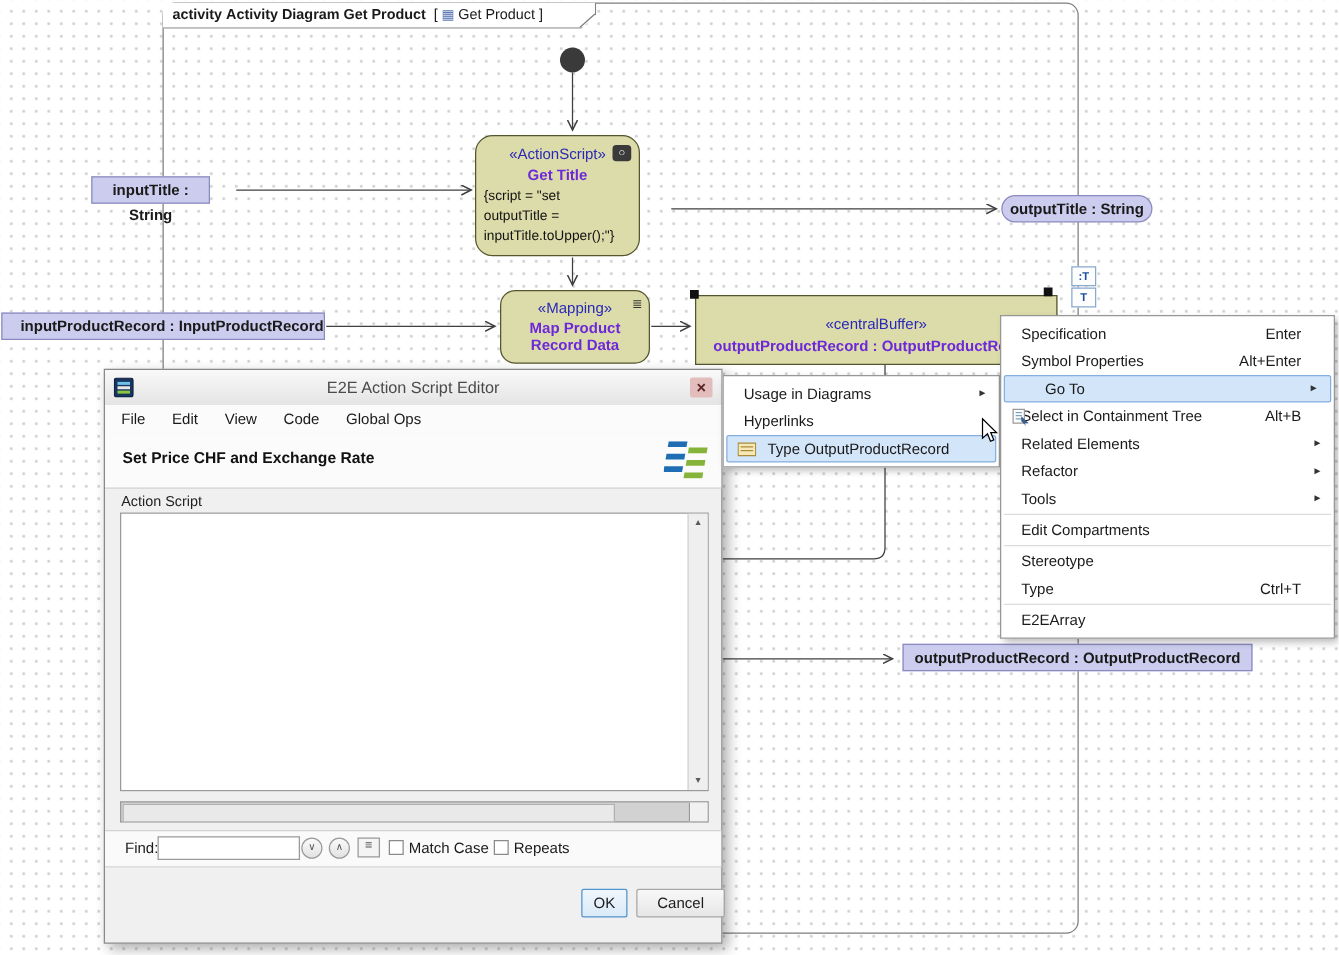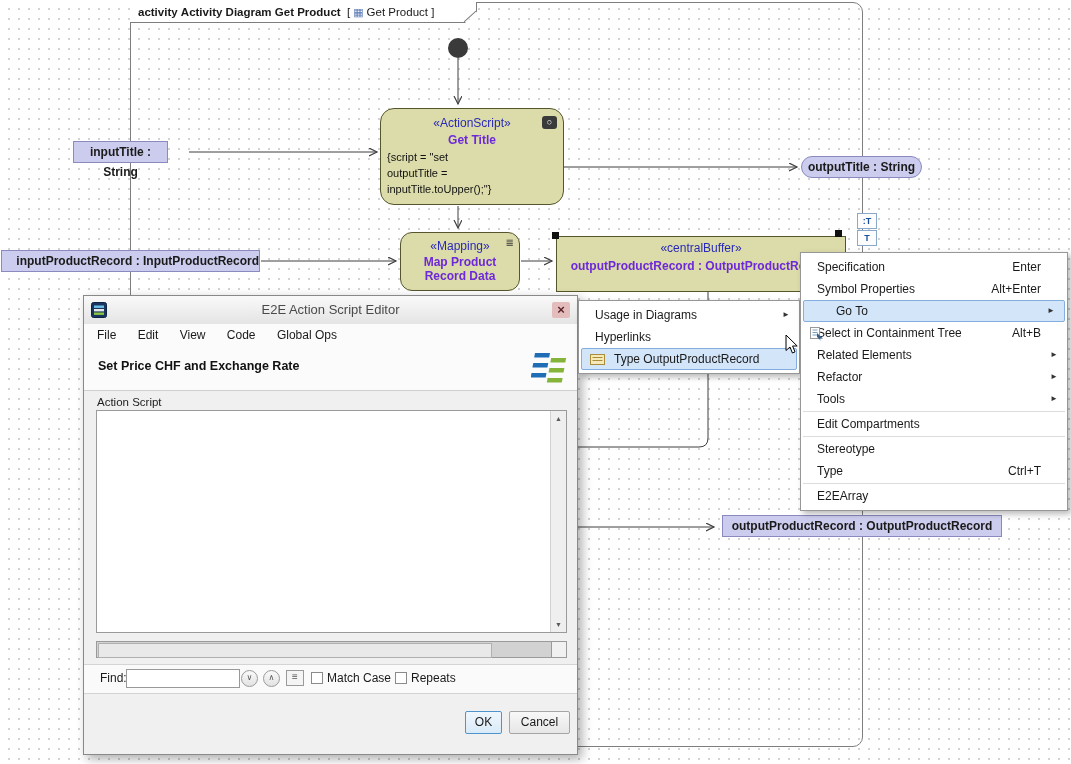--- a/index.html
+++ b/index.html
@@ -64,21 +64,21 @@
   .findrow .flabel{position:absolute;left:16px;top:6px;font-size:12px;}
   .findinput{position:absolute;left:42px;top:4px;width:106px;height:17px;border:1px solid #999;background:#fff;font-size:12px;padding:0 3px;box-sizing:content-box;}
   .circlebtn{position:absolute;top:5px;width:15px;height:15px;border:1px solid #9a9a9a;border-radius:50%;
     background:linear-gradient(#fafafa,#e2e2e2);color:#555;font-size:8px;line-height:13px;text-align:center;}
   .listbtn{position:absolute;left:202px;top:5px;width:16px;height:14px;border:1px solid #9a9a9a;background:#f4f4f4;
     color:#555;font-size:10px;line-height:12px;text-align:center;}
   .cbx{position:absolute;top:7px;width:12px;height:12px;border:1px solid #8a8a8a;background:#fff;box-sizing:border-box;}
   .cbl{position:absolute;top:6px;font-size:12px;}
   .btn{position:absolute;top:415px;height:23px;font-size:12px;line-height:21px;text-align:center;box-sizing:border-box;border-radius:2px;}
   .btn.ok{left:381px;width:37px;border:1px solid #4f94cd;background:linear-gradient(#f0f7fd,#d9eaf8);}
-  .btn.cancel{left:425px;width:61px;border:1px solid #a6a6a6;background:linear-gradient(#f8f8f8,#e6e6e6);}
+  .btn.cancel{left:425px;width:71px;border:1px solid #a6a6a6;background:linear-gradient(#f8f8f8,#e6e6e6);}
   .fh-cut{position:absolute;right:-2px;bottom:5px;width:16px;height:1px;background:#7e7e7e;transform:rotate(-42deg);z-index:2;}
 </style>
 </head>
 <body>
 
 <div id="stage">
 
   <div class="abs frame" style="left:130px;top:2px;width:731px;height:743px;"></div>
   <div class="abs frame-header" style="left:130px;top:2px;width:322px;height:20px;">
     <b>activity</b>&nbsp;<b>Activity Diagram Get Product</b>&nbsp;
@@ -97,40 +97,40 @@
     <path d="M537,167 L797,167" stroke="#3f3f3f" fill="none" marker-end="url(#ah)"></path>
     <path d="M458,206 L458,228" stroke="#3f3f3f" fill="none" marker-end="url(#ah)"></path>
     <path d="M261,261 L396,261" stroke="#3f3f3f" fill="none" marker-end="url(#ah)"></path>
     <path d="M521,261 L552,261" stroke="#3f3f3f" fill="none" marker-end="url(#ah)"></path>
     <path d="M708,292 L708,438 Q708,447 699,447 L578,447" stroke="#3f3f3f" fill="none"></path>
     <path d="M578,527 L714,527" stroke="#3f3f3f" fill="none" marker-end="url(#ah)"></path>
   </svg>
 
   <div class="abs initial" style="left:448px;top:38px;"></div>
 
-  <div class="abs node rounded" style="left:380px;top:108px;width:184px;height:97px;">
+  <div class="abs node rounded" style="left:380px;top:108px;width:132px;height:97px;">
     <div class="stereo" style="margin-top:7px;">«ActionScript»</div>
     <span class="badge">○</span>
     <div class="nname" style="margin-top:3px;">Get Title</div>
     <div class="script" style="margin-top:2px;">
       <div>{script = "set</div>
       <div>outputTitle =</div>
       <div>inputTitle.toUpper();"}</div>
     </div>
   </div>
 
   <div class="abs node rounded" style="left:400px;top:232px;width:120px;height:59px;border-radius:12px;">
     <div class="stereo" style="margin-top:6px;">«Mapping»</div>
     <span class="mapicon">≣</span>
     <div class="nname" style="margin-top:2px;line-height:14px;">Map Product</div>
     <div class="nname" style="line-height:14px;">Record Data</div>
   </div>
 
   <div class="abs node" style="left:556px;top:236px;width:290px;height:56px;overflow:hidden;">
-    <div class="stereo" style="margin-top:4px;">«centralBuffer»</div>
+    <div class="stereo" style="margin-top:15px;">«centralBuffer»</div>
     <div class="nname" style="margin-top:4px;white-space:nowrap;">outputProductRecord : OutputProductRecord</div>
   </div>
   <div class="abs handle" style="left:552px;top:232px;"></div>
   <div class="abs handle" style="left:835px;top:230px;"></div>
 
   <div class="abs smartbtn" style="left:857px;top:213px;">:T</div>
   <div class="abs smartbtn" style="left:857px;top:230px;">T</div>
 
   <div class="abs objlabel" style="left:73px;top:141px;width:95px;height:22px;">inputTitle : String</div>
   <div class="abs objlabel" style="left:801px;top:156px;width:121px;height:22px;border-radius:11px;">outputTitle : String</div>

